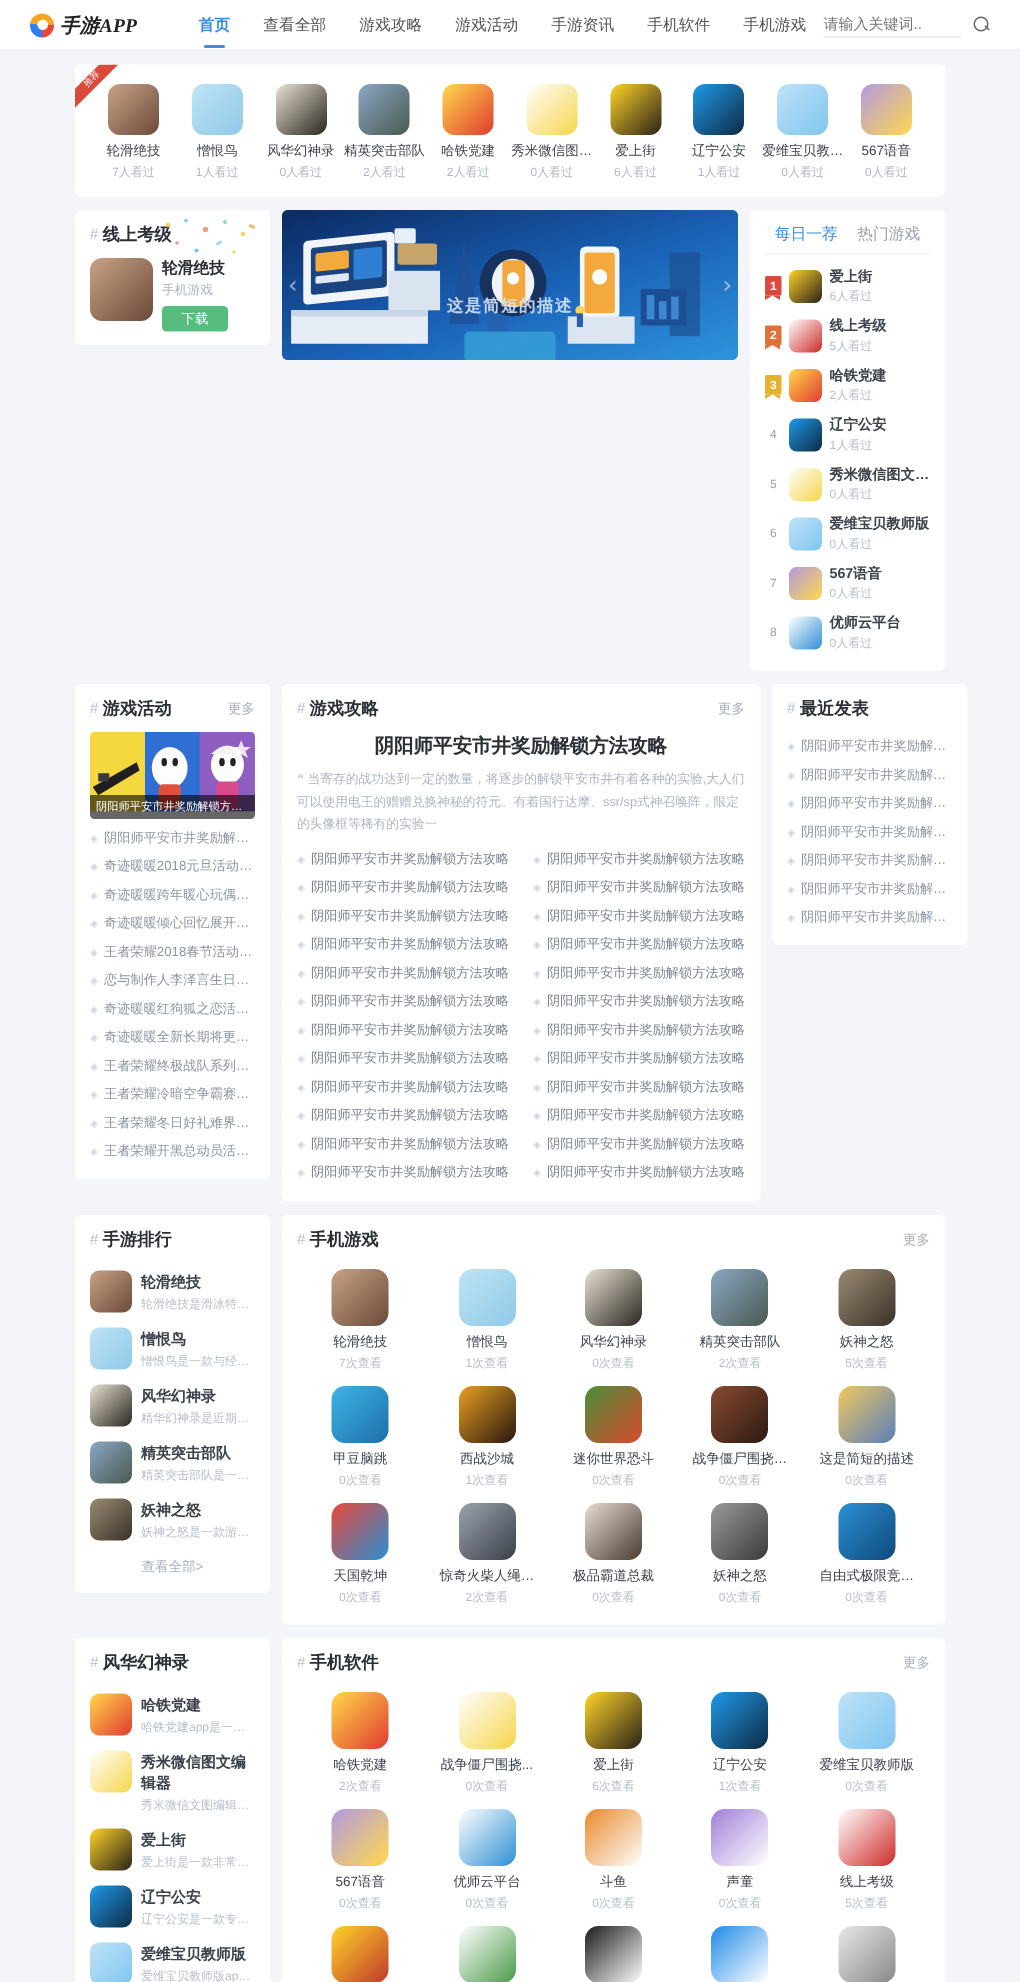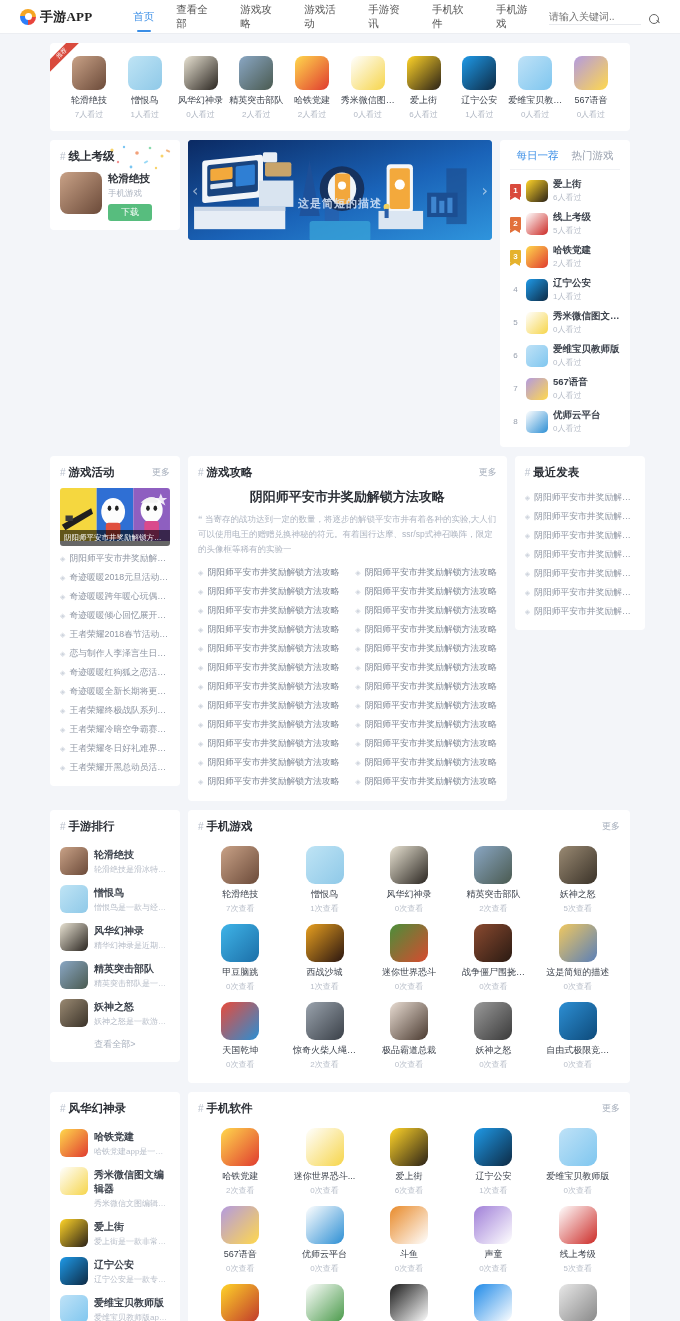--- a/index.html
+++ b/index.html
@@ -15,42 +15,42 @@
 
   
   .header {
     background: #ffffff;
     height: 34px;
     display: flex;
     align-items: center;
     border-bottom: 1px solid #eceef2;
   }
   .header-inner { width: 640px; margin: 0 auto; display: flex; align-items: center; height: 34px; }
-  .logo { display: flex; align-items: center; gap: 4px; margin-right: 30px; }
+  .logo { display: flex; align-items: center; gap: 4px; margin-right: 30px; font-style: italic; }
   .logo-mark {
     width: 16px; height: 16px; border-radius: 50%;
     background: conic-gradient(#f5a623 0deg 90deg, #e8453c 90deg 180deg, #2d7ff9 180deg 280deg, #f5a623 280deg 360deg);
     position: relative;
   }
   .logo-mark::after {
     content: ""; position: absolute; left: 4.5px; top: 4.5px;
     width: 7px; height: 7px; border-radius: 50%; background: #fff;
   }
   .logo-text { font-size: 13px; font-weight: bold; color: #222; letter-spacing: .2px; font-family: "Liberation Serif", serif; }
   .nav { display: flex; gap: 0; flex: 1; }
   .nav-item {
     font-size: 10.5px; color: #555; padding: 0 11px; height: 34px;
     display: flex; align-items: center; position: relative; cursor: pointer;
   }
-  .nav-item.active { color: #3a8ee6; }
+  .nav-item.active { color: #3a8ee6; font-weight: bold; }
   .nav-item.active::after {
     content: ""; position: absolute; bottom: 2px; left: 50%; transform: translateX(-50%);
     width: 14px; height: 2px; background: #3a8ee6; border-radius: 1px;
   }
-  .search-box { display: flex; align-items: flex-end; gap: 8px; }
+  .search-box { display: flex; align-items: center; gap: 8px; }
   .search-input {
     border: none; outline: none; font-size: 10px; color: #9aa3b0;
     background: transparent; width: 92px; text-align: left;
     border-bottom: 1px solid #e8eaee; padding: 2px 0;
     font-family: "Liberation Sans", sans-serif;
   }
   .search-ico { width: 11px; height: 11px; position: relative; cursor: pointer; }
   .search-ico::before {
     content: ""; position: absolute; left: 0; top: 0; width: 8px; height: 8px;
     border: 1.2px solid #666; border-radius: 50%;
@@ -866,21 +866,21 @@
           <div class="more">更多</div>
         </div>
         <div class="grid5" id="msoft-host">
             <div class="gcell">
               <div class="gic" style="background:linear-gradient(135deg,#ffd84d,#e03b2f)"></div>
               <div class="gnm">哈铁党建</div>
               <div class="gct">2次查看</div>
             </div>
             <div class="gcell">
               <div class="gic" style="background:linear-gradient(135deg,#ffffff,#f6d54a)"></div>
-              <div class="gnm">迷你世界恐斗...</div>
+              <div class="gnm">战争僵尸围挠...</div>
               <div class="gct">0次查看</div>
             </div>
             <div class="gcell">
               <div class="gic" style="background:linear-gradient(135deg,#ffd429,#2a2117)"></div>
               <div class="gnm">爱上街</div>
               <div class="gct">6次查看</div>
             </div>
             <div class="gcell">
               <div class="gic" style="background:linear-gradient(135deg,#1f9ae8,#0d2a44)"></div>
               <div class="gnm">辽宁公安</div>

